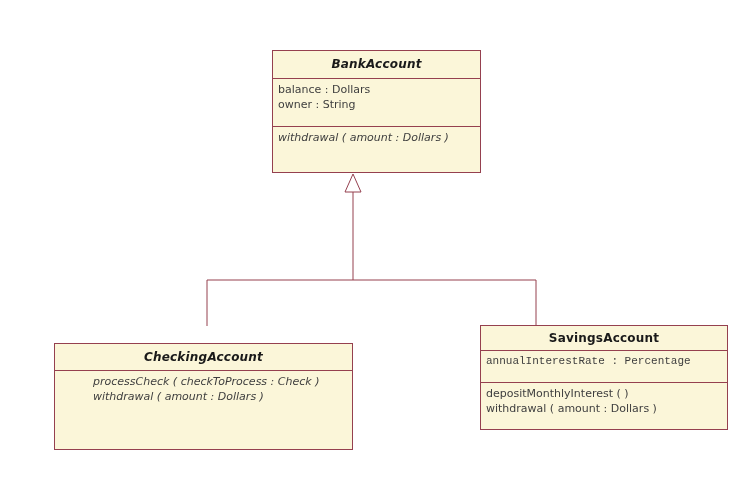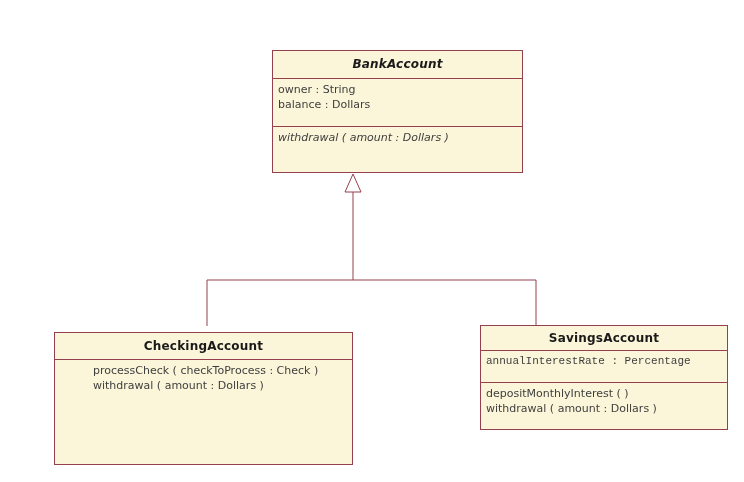--- a/index.html
+++ b/index.html
@@ -47,27 +47,27 @@
     font-size: 11px;
     line-height: 15px;
     color: #3e3e3e;
     white-space: nowrap;
     overflow: hidden;
   }
   .uml-attrs { border-bottom: 1px solid #95404f; }
   .member-line.abstract { font-style: italic; }
 
   
-  #class-bankaccount { left: 272px; top: 50px; width: 251px; height: 123px; }
+  #class-bankaccount { left: 272px; top: 50px; width: 209px; height: 123px; }
   #class-bankaccount .uml-title { height: 28px; }
   #class-bankaccount .uml-attrs { height: 49px; }
   #class-bankaccount .uml-ops   { height: 46px; }
 
   
-  #class-checkingaccount { left: 54px; top: 332px; width: 299px; height: 133px; }
+  #class-checkingaccount { left: 54px; top: 343px; width: 299px; height: 107px; font-style: italic; }
   #class-checkingaccount .uml-title { height: 27px; }
   #class-checkingaccount .uml-attrs { height: 30px; }
   #class-checkingaccount .uml-ops   { height: 48px; padding-left: 38px; }
 
   
   #class-savingsaccount { left: 452px; top: 325px; width: 248px; height: 105px; margin-left: 28px; }
   #class-savingsaccount .uml-title { height: 26px; }
   #class-savingsaccount .uml-attrs { height: 32px; font-family: Liberation Mono, monospace; }
   #class-savingsaccount .uml-ops   { height: 47px; }
 </style>
@@ -85,22 +85,22 @@
     <line x1="207" y1="280" x2="207" y2="326" stroke="#95404f" stroke-width="1"></line>
 
     <line x1="536" y1="280" x2="536" y2="325" stroke="#95404f" stroke-width="1"></line>
 
     <polygon points="353,174 345,192 361,192" fill="#ffffff" stroke="#95404f" stroke-width="1"></polygon>
   </svg>
 
   <div class="uml-class" id="class-bankaccount">
     <div class="uml-title abstract">BankAccount</div>
     <div class="uml-compartment uml-attrs">
+      <div class="member-line">balance : Dollars</div>
       <div class="member-line">owner : String</div>
-      <div class="member-line">balance : Dollars</div>
     </div>
     <div class="uml-compartment uml-ops">
       <div class="member-line abstract">withdrawal ( amount : Dollars )</div>
     </div>
   </div>
 
   <div class="uml-class" id="class-checkingaccount">
     <div class="uml-title">CheckingAccount</div>
     <div class="uml-compartment uml-ops">
       <div class="member-line">processCheck ( checkToProcess : Check )</div>

